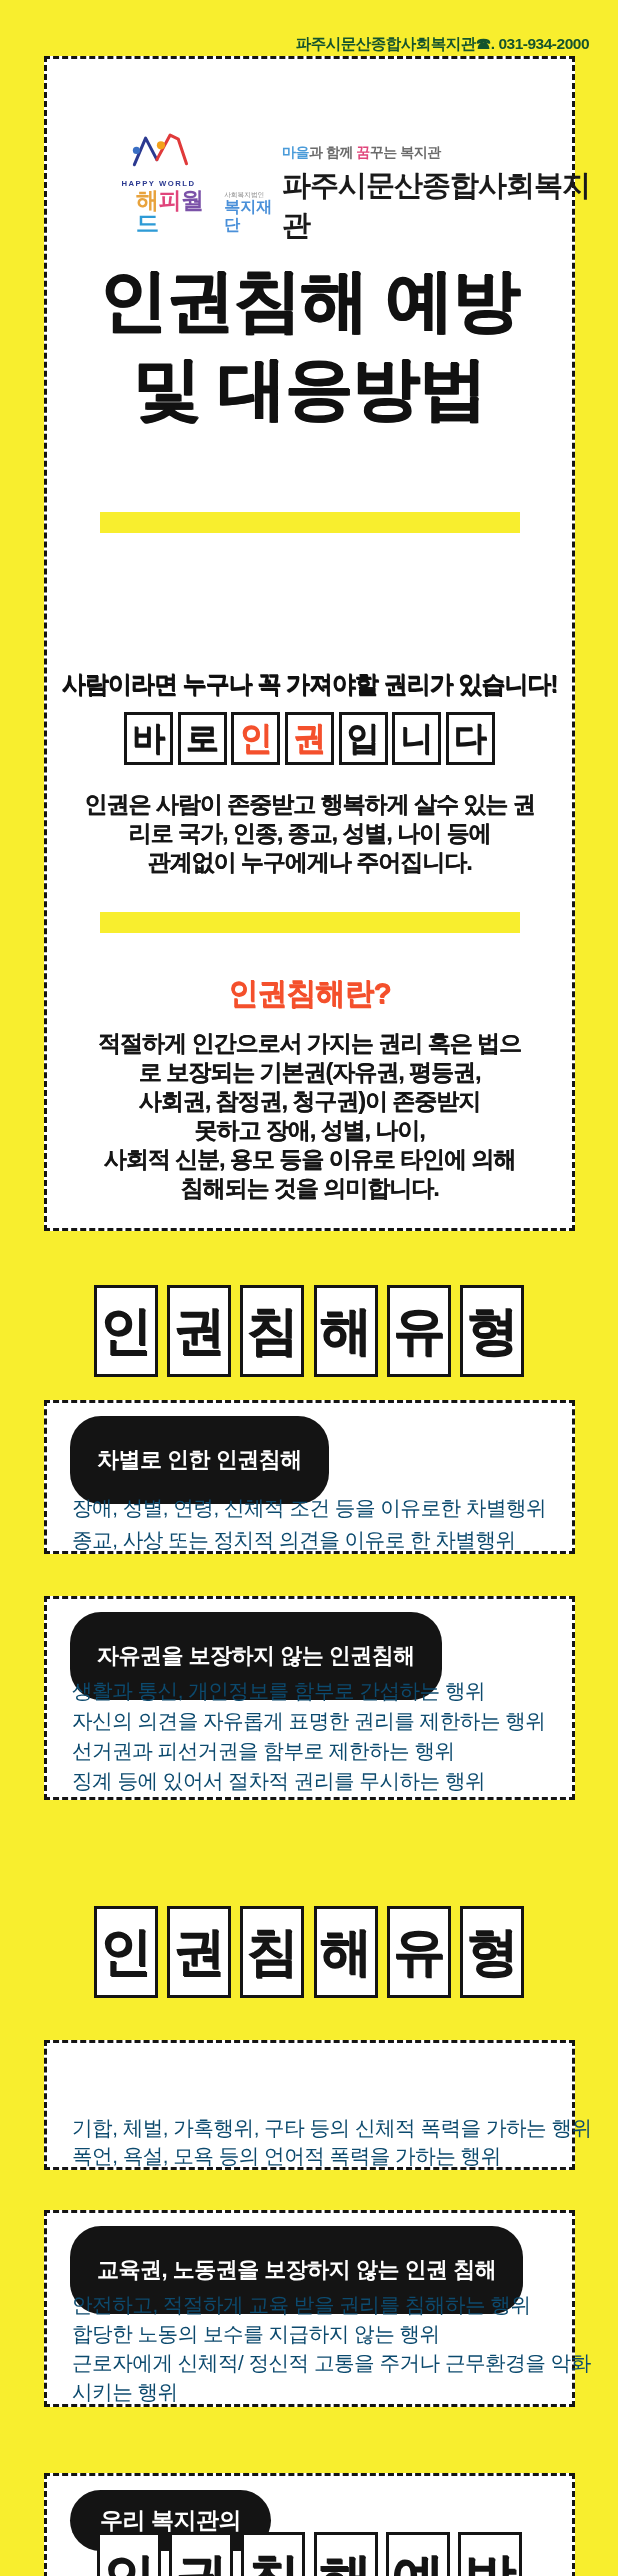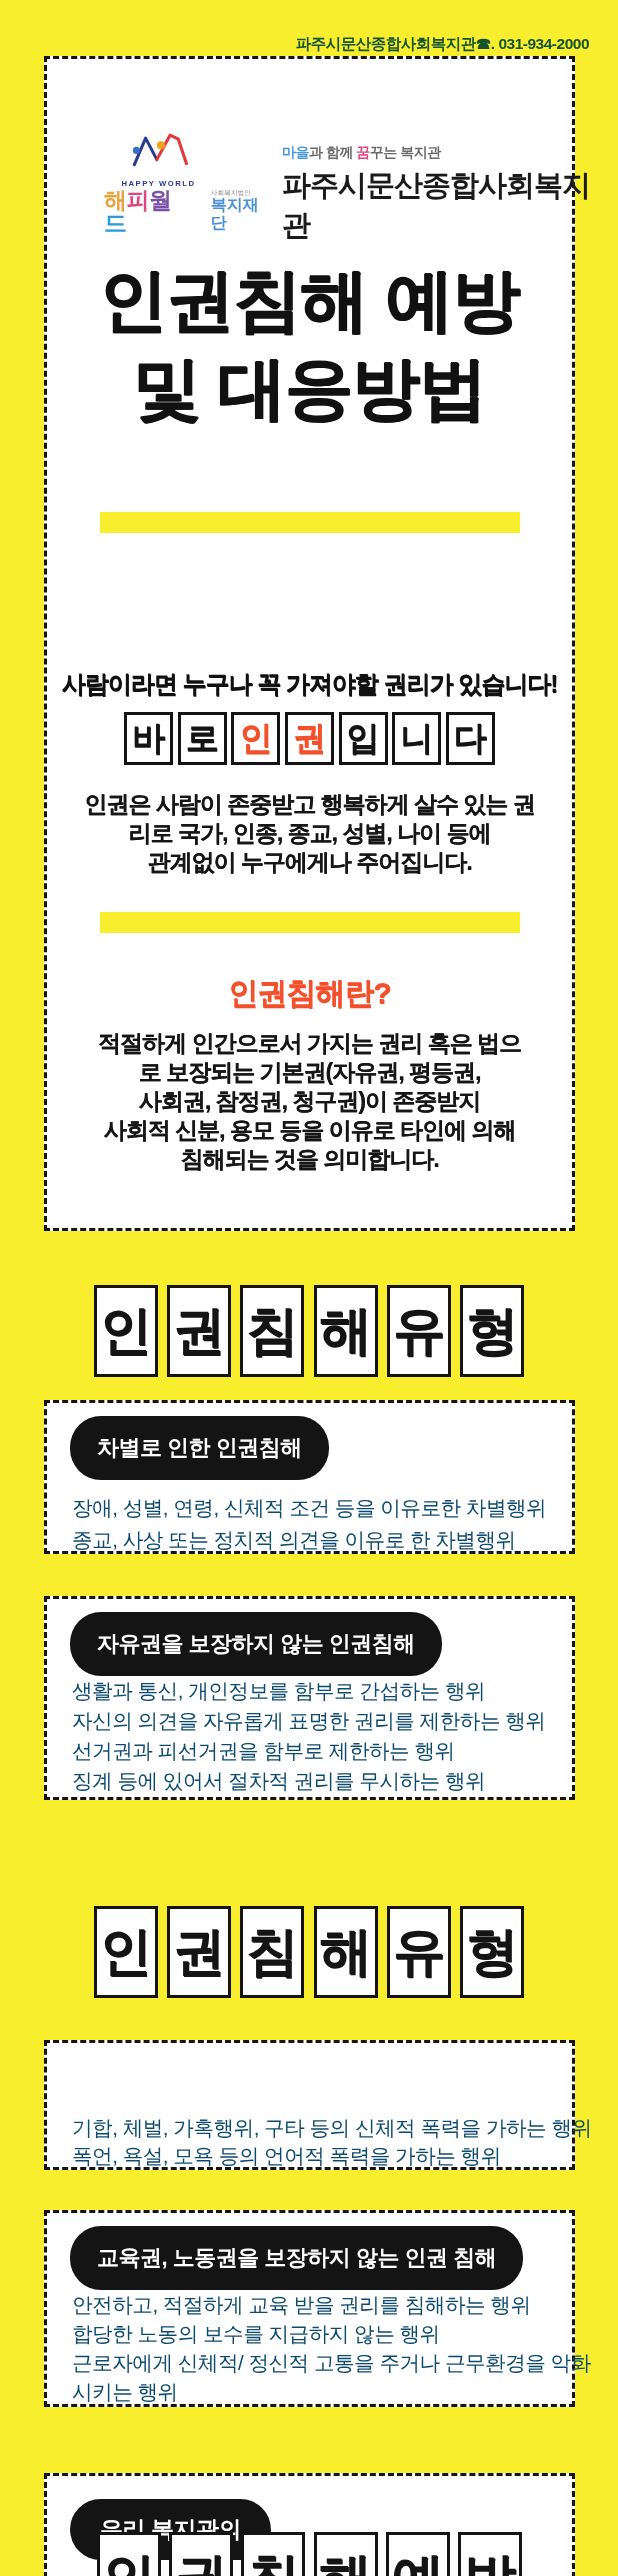--- a/index.html
+++ b/index.html
@@ -27,21 +27,21 @@
   #panel-liberty{top:1596px;height:204px;}
   #panel-violence{top:2040px;height:130px;}
   #panel-edu{top:2210px;height:197px;}
   #panel-prevent{top:2473px;height:1193px;}
 
   
   .brand-row{position:absolute;left:57px;top:72px;width:510px;height:98px;}
   .logo-mark{position:absolute;left:0;top:0;width:170px;}
   .logo-mark svg{display:block;margin-left:20.6px;}
   .happy-world{font-size:7.7px;font-weight:700;letter-spacing:1.5px;color:#2b3990;margin:1px 0 1px 17.5px;}
-  .logo-name-row{display:flex;align-items:flex-start;gap:18px;}
+  .logo-name-row{display:flex;align-items:center;gap:18px;margin-left:32px;}
   .logo-name{font-size:23px;font-weight:900;letter-spacing:-0.5px;line-height:1;}
   .logo-name .c1{color:#e8a33d;} .logo-name .c2{color:#e0457b;}
   .logo-name .c3{color:#7b52a8;} .logo-name .c4{color:#2e9bd6;}
   .logo-side{line-height:1.1;}
   .logo-law{font-size:6.7px;color:#8a8a8a;}
   .logo-foundation{font-size:16px;font-weight:700;color:#4a90d9;}
   .brand-text{position:absolute;left:178px;top:13.4px;}
   .brand-slogan{font-size:14px;font-weight:700;color:#6b6b6b;letter-spacing:-0.5px;}
   .brand-slogan .blue{color:#4a9bd9;text-align:center;} .brand-slogan .pink{color:#e0457b;}
   .brand-org{font-size:29px;font-weight:900;letter-spacing:-1px;color:#1a1a1a;margin-top:4.1px;}
@@ -88,36 +88,36 @@
     width:64px;height:92px;border:3.6px solid #141414;background:#fff;
     display:flex;align-items:center;justify-content:center;
     font-size:52px;font-weight:900;color:#141414;box-sizing:border-box;
     text-shadow:1px 1px 0 #141414;}
 
   
   .pill{
     position:absolute;background:#141414;color:#fff;
     border-radius:31px;font-weight:700;letter-spacing:-0.5px;
     display:flex;align-items:center;justify-content:center;}
-  .sec-pill{left:23px;top:13.4px;height:56px;padding:4px 27px;font-size:22px;}
+  .sec-pill{left:23px;top:13.4px;height:56px;padding:16px 27px;font-size:22px;}
 
   
   .sec-lines{position:absolute;left:25px;right:15.5px;color:#0c4a6e;
     font-size:20.6px;font-weight:400;letter-spacing:-0.5px;}
   .sec-lines .line{height:32px;line-height:32px;white-space:nowrap;}
   #panel-discrim .sec-lines{top:89px;}
   #panel-liberty .sec-lines{top:77px;}
   #panel-liberty .sec-lines .line{height:30px;line-height:30px;}
   #panel-violence .sec-lines{top:71px;}
   #panel-violence .sec-lines .line{height:28px;line-height:28px;}
   #panel-edu .sec-lines{top:77px;}
   #panel-edu .sec-lines .line{height:29px;line-height:29px;}
 
   
-  #prev-pill{left:23px;top:14.4px;height:61px;padding:0 30px;font-size:23px;border-radius:36px;margin-top:9px;}
+  #prev-pill{left:23px;top:14.4px;height:61px;padding:0 30px;font-size:23px;border-radius:36px;}
   .prev-letters{position:absolute;left:0;top:56px;width:100%;}
   .prev-letters .cell-row{gap:8.2px;}
 </style>
 </head>
 <body>
 
 <div class="top-header">파주시문산종합사회복지관☎. 031-934-2000</div>
 
 <div class="panel" id="panel-intro">
 
@@ -169,20 +169,21 @@
       <div class="line">관계없이 누구에게나 주어집니다.</div>
     </div>
 
   <div class="ybar" id="ybar2"></div>
 
   <div class="q-title">인권침해란?</div>
   <div class="brush-par" id="q-par">
       <div class="line">적절하게 인간으로서 가지는 권리 혹은 법으</div>
       <div class="line">로 보장되는  기본권(자유권, 평등권,</div>
       <div class="line">사회권, 참정권, 청구권)이 존중받지</div>
+      <div class="line">못하고 장애, 성별, 나이,</div>
       <div class="line">사회적 신분, 용모 등을 이유로 타인에 의해</div>
       <div class="line">침해되는 것을 의미합니다.</div>
     </div>
 </div>
 
 <div class="type-row" id="type-row1">
   <div class="cell-row">
       <div class="tcell">인</div>
       <div class="tcell">권</div>
       <div class="tcell">침</div>

